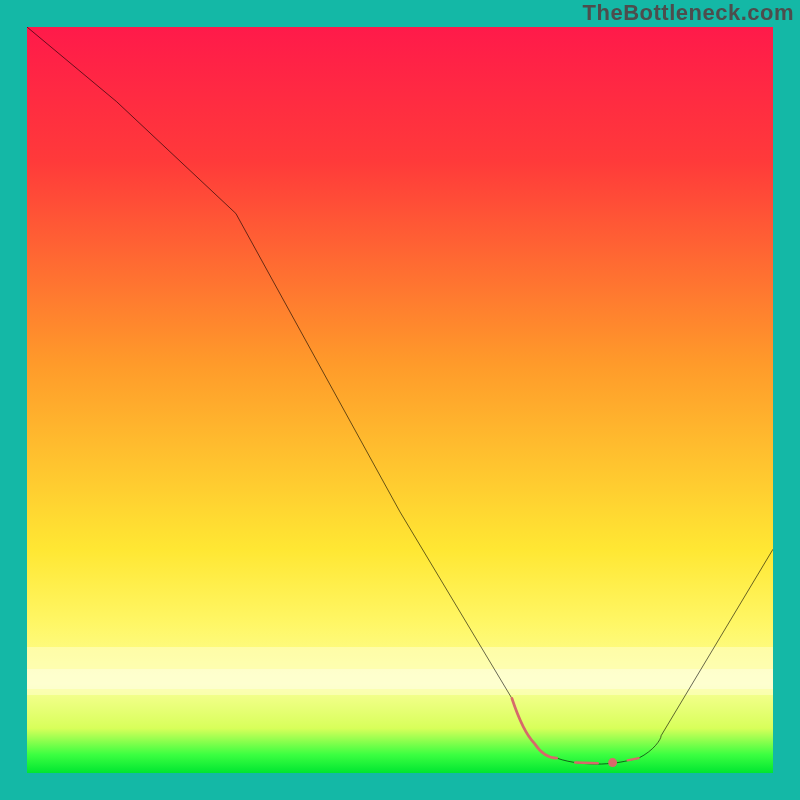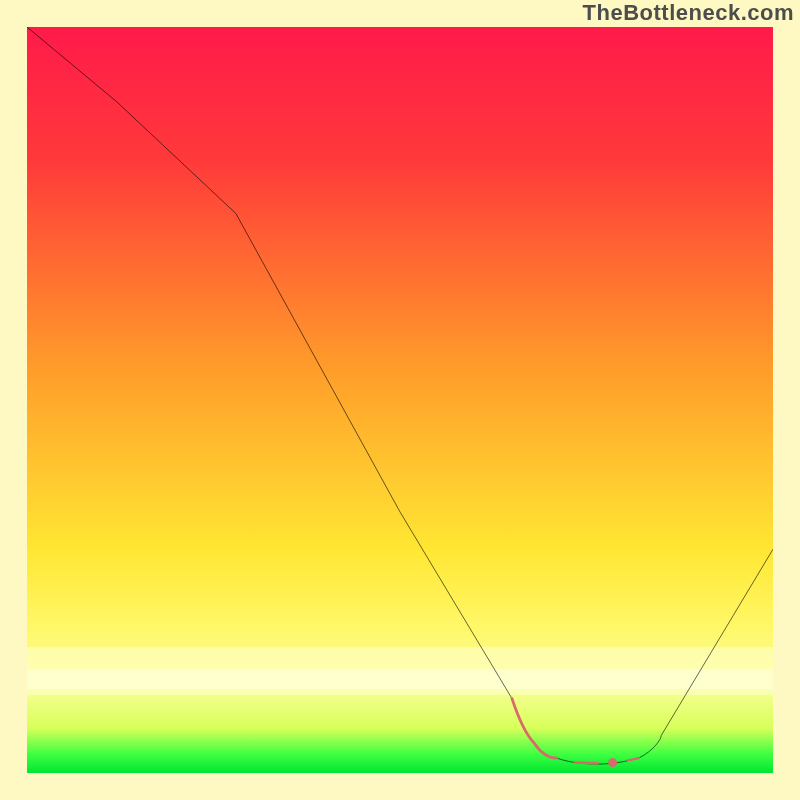--- a/index.html
+++ b/index.html
@@ -8,21 +8,21 @@
     width: 800px;
     height: 800px;
     background: #000;
     font-family: Arial, Helvetica, sans-serif;
     overflow: hidden;
   }
   .frame {
     position: relative;
     width: 800px;
     height: 800px;
-    background: #fef9c3;
+    background: #14b8a6;
   }
   .watermark {
     position: absolute;
     top: 0;
     right: 6px;
     color: #4d4d4d;
     font-size: 22px;
     font-weight: 600;
     letter-spacing: 0.5px;
     z-index: 5;

